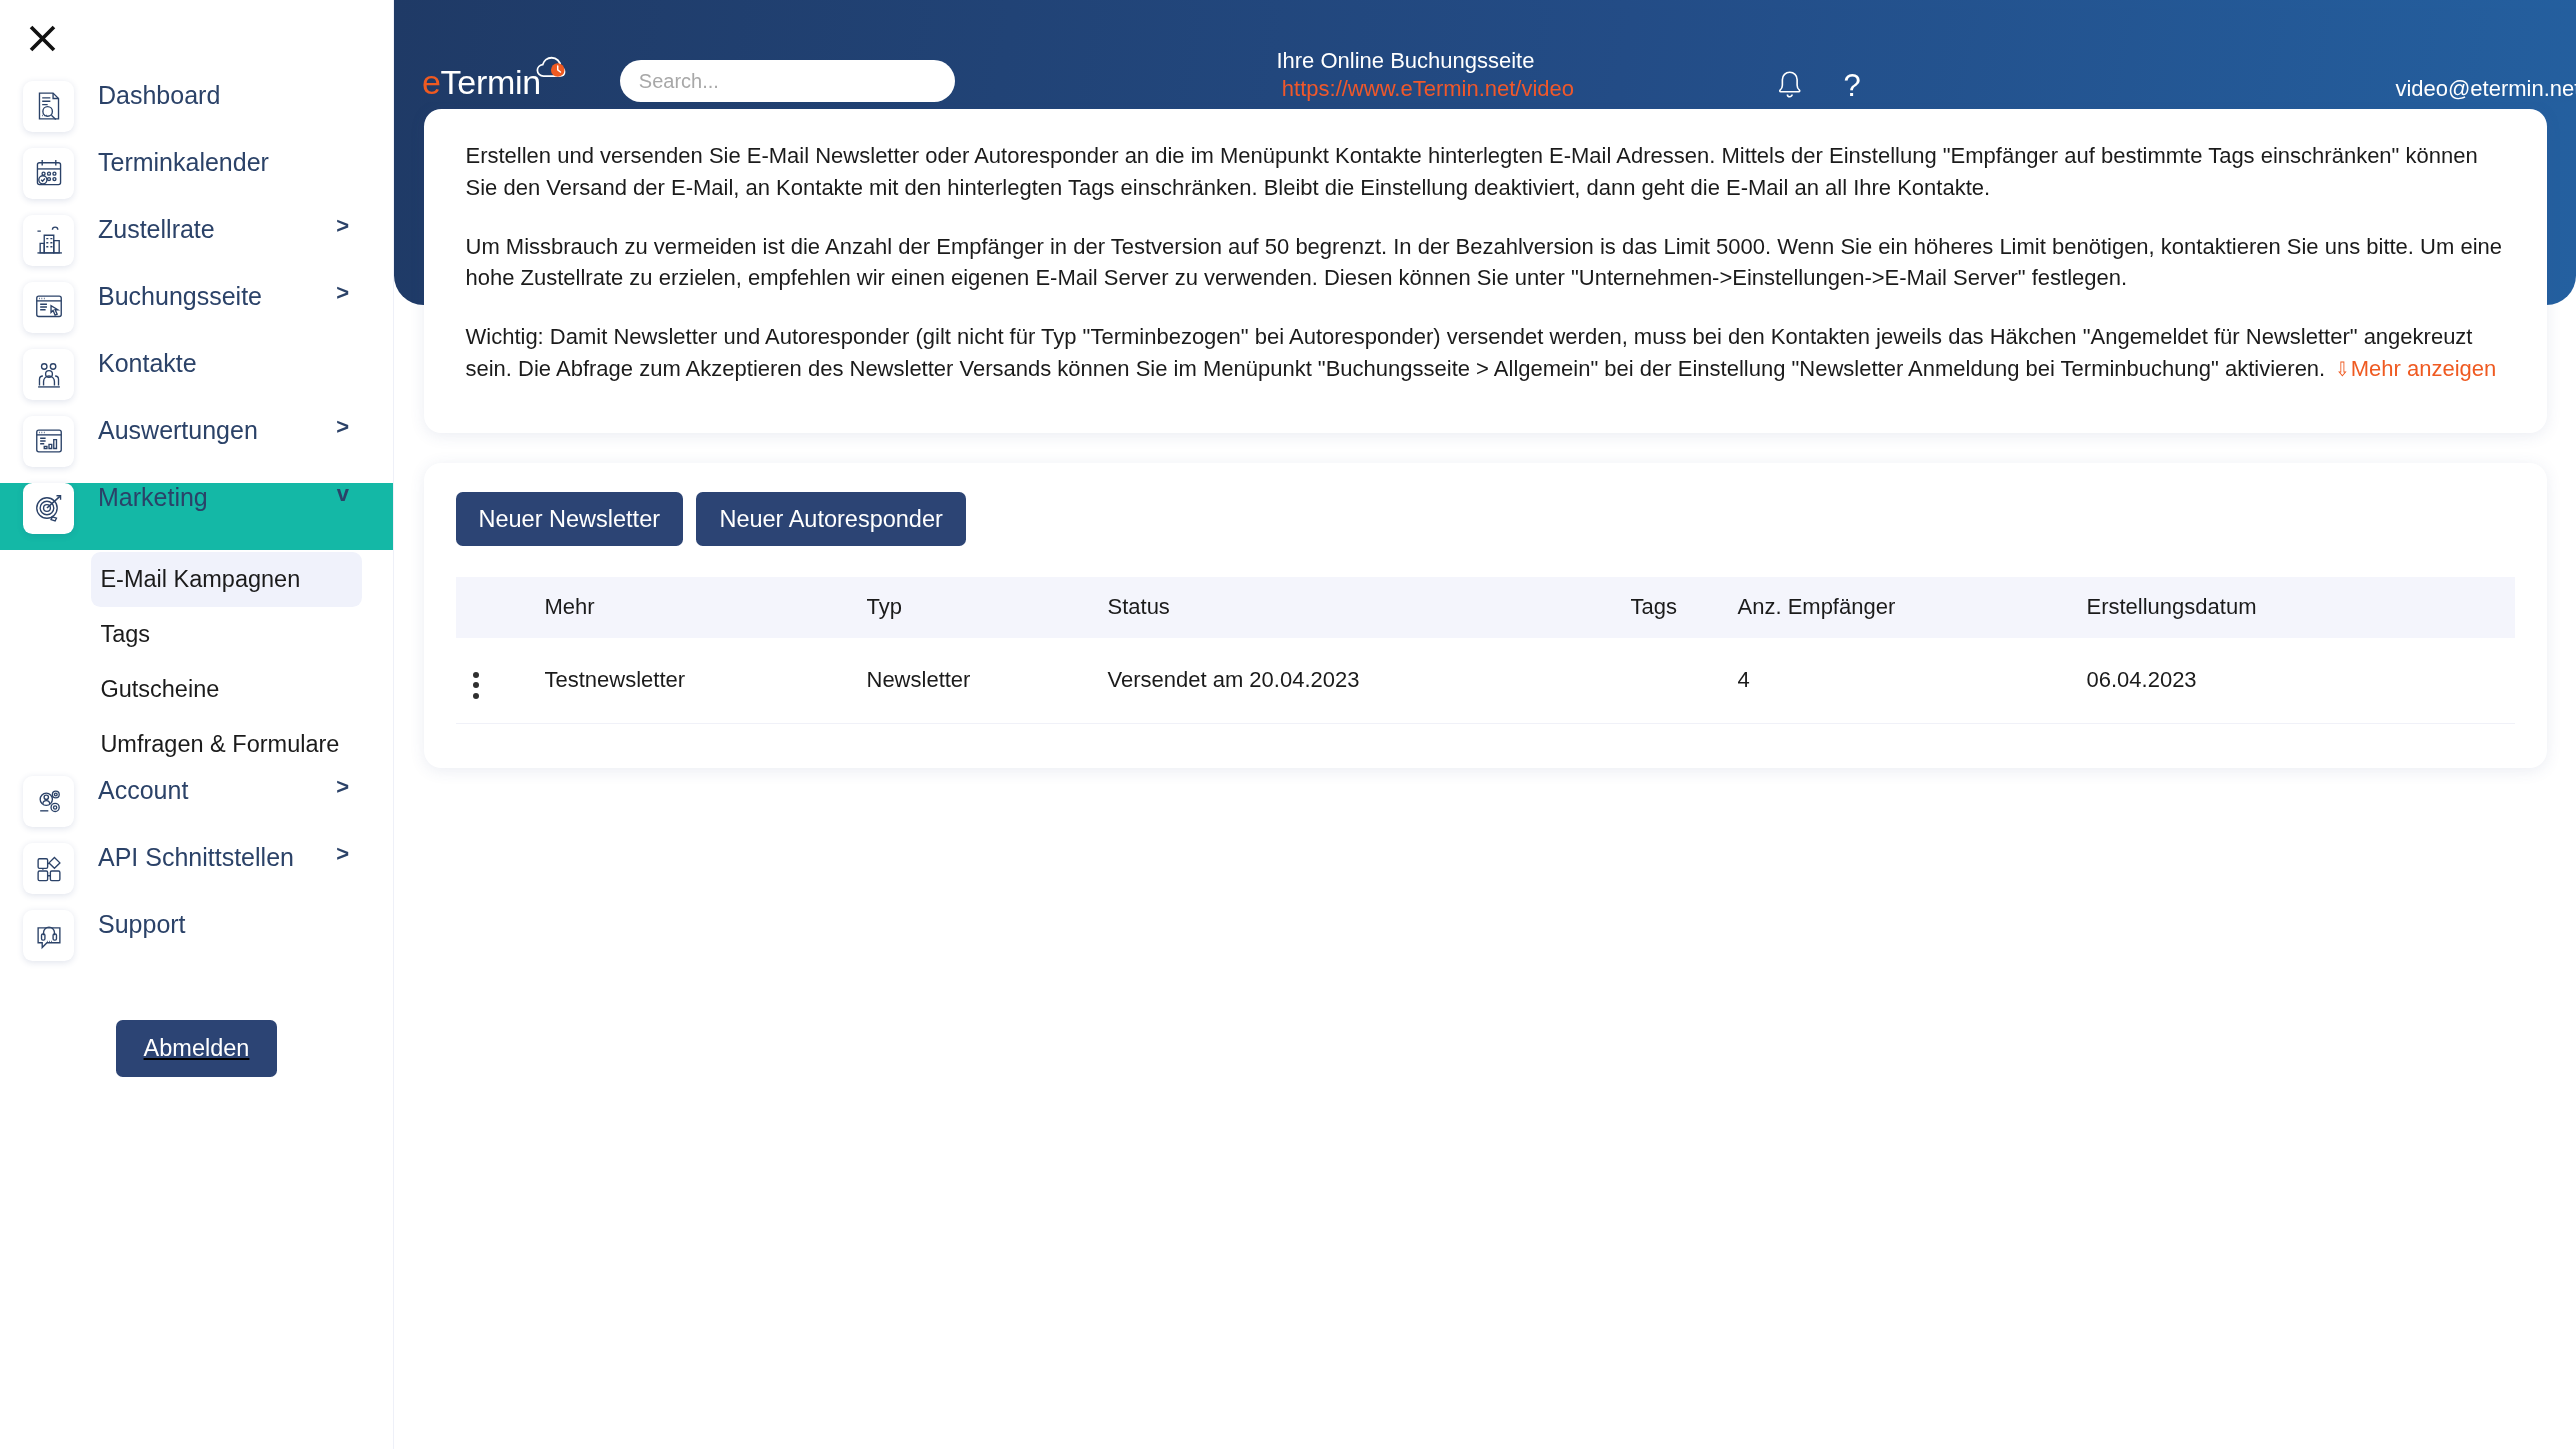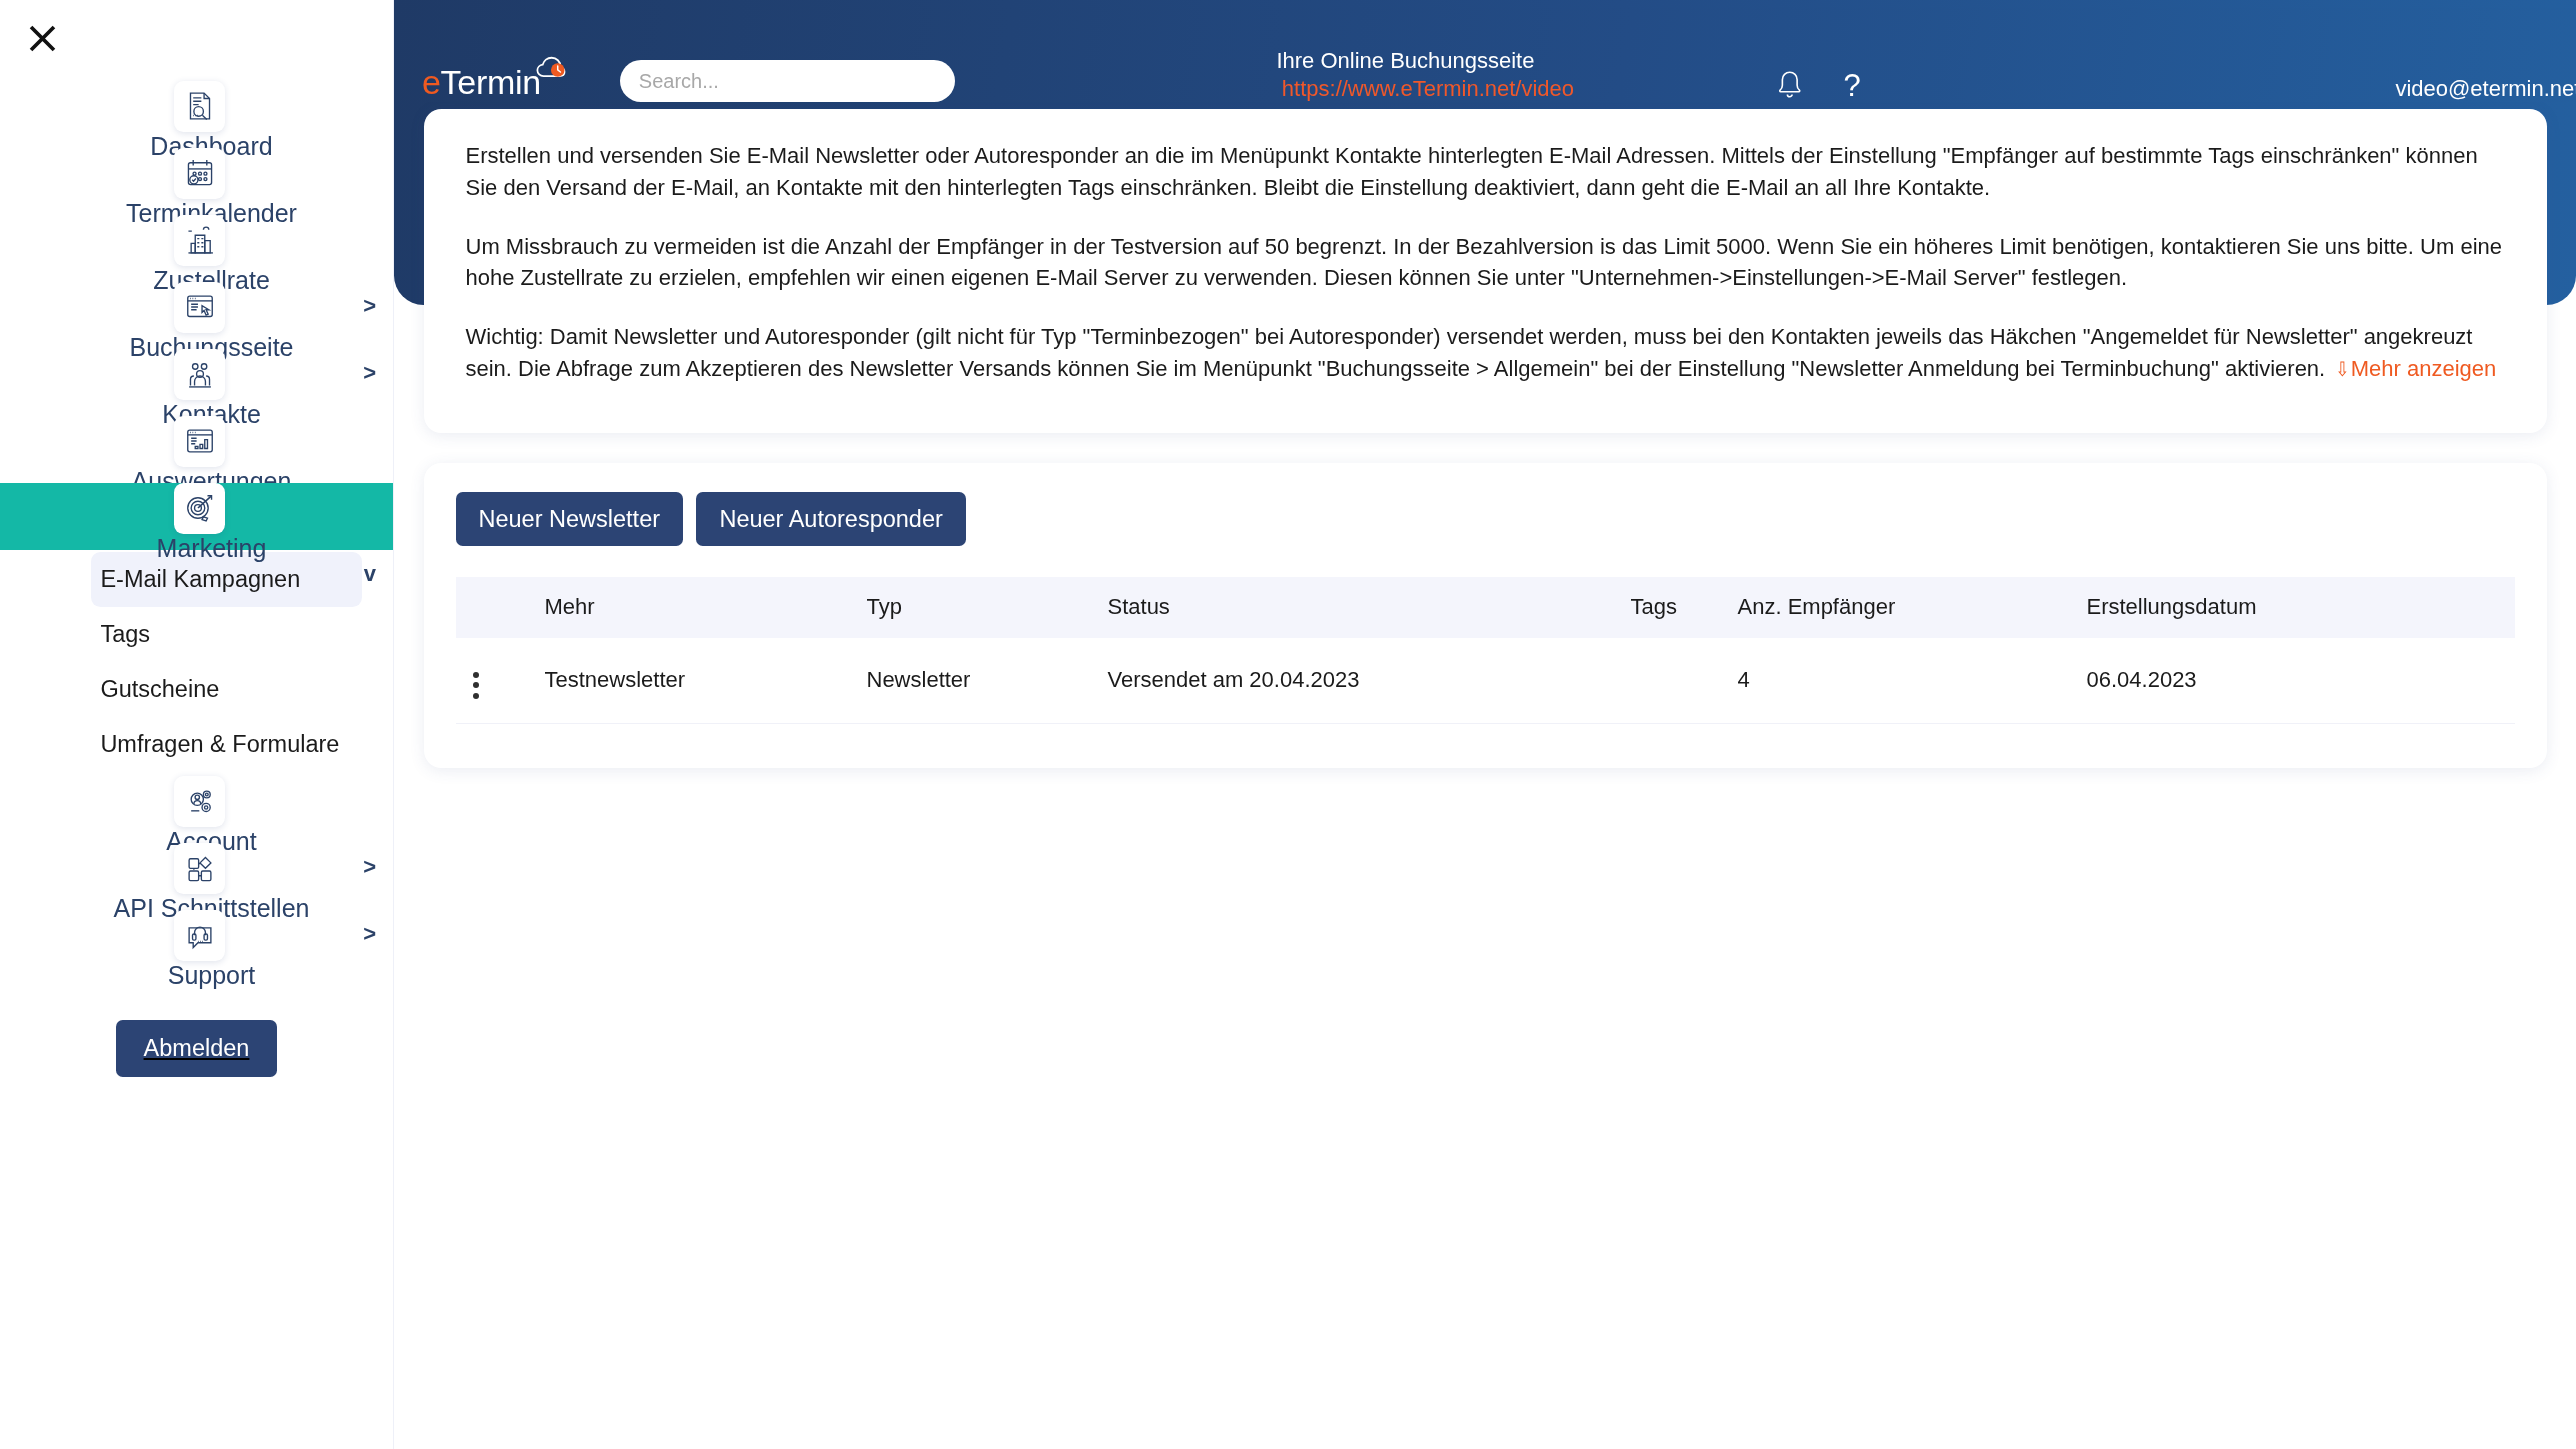--- a/index.html
+++ b/index.html
@@ -24,25 +24,24 @@
     position: absolute; left: 21.5px; top: 17.4px;
     width: 42px; height: 42px;
     display: flex; align-items: center; justify-content: center;
     cursor: pointer;
   }
   .close-btn svg { width: 31px; height: 31px; }
 
   .nav { padding-top: 6.7px; }
   .nav-item {
     position: relative;
-    display: flex; align-items: center;
+    display: flex; align-items: flex-start;
     height: 67px;
-    padding: 0 17px 0 23px;
+    padding: 0 44px 0 23px;
     cursor: pointer;
-    flex-direction: column;
   }
   .nav-item.active { background: #14b8a6; }
   .nav-icon {
     width: 51px; height: 51px; flex: 0 0 51px;
     background: #ffffff;
     border-radius: 9.4px;
     box-shadow: 0 1.3px 6.7px rgba(40,60,120,0.13);
     display: flex; align-items: center; justify-content: center;
   }
   .nav-icon svg { width: 34px; height: 34px; display: block; }

